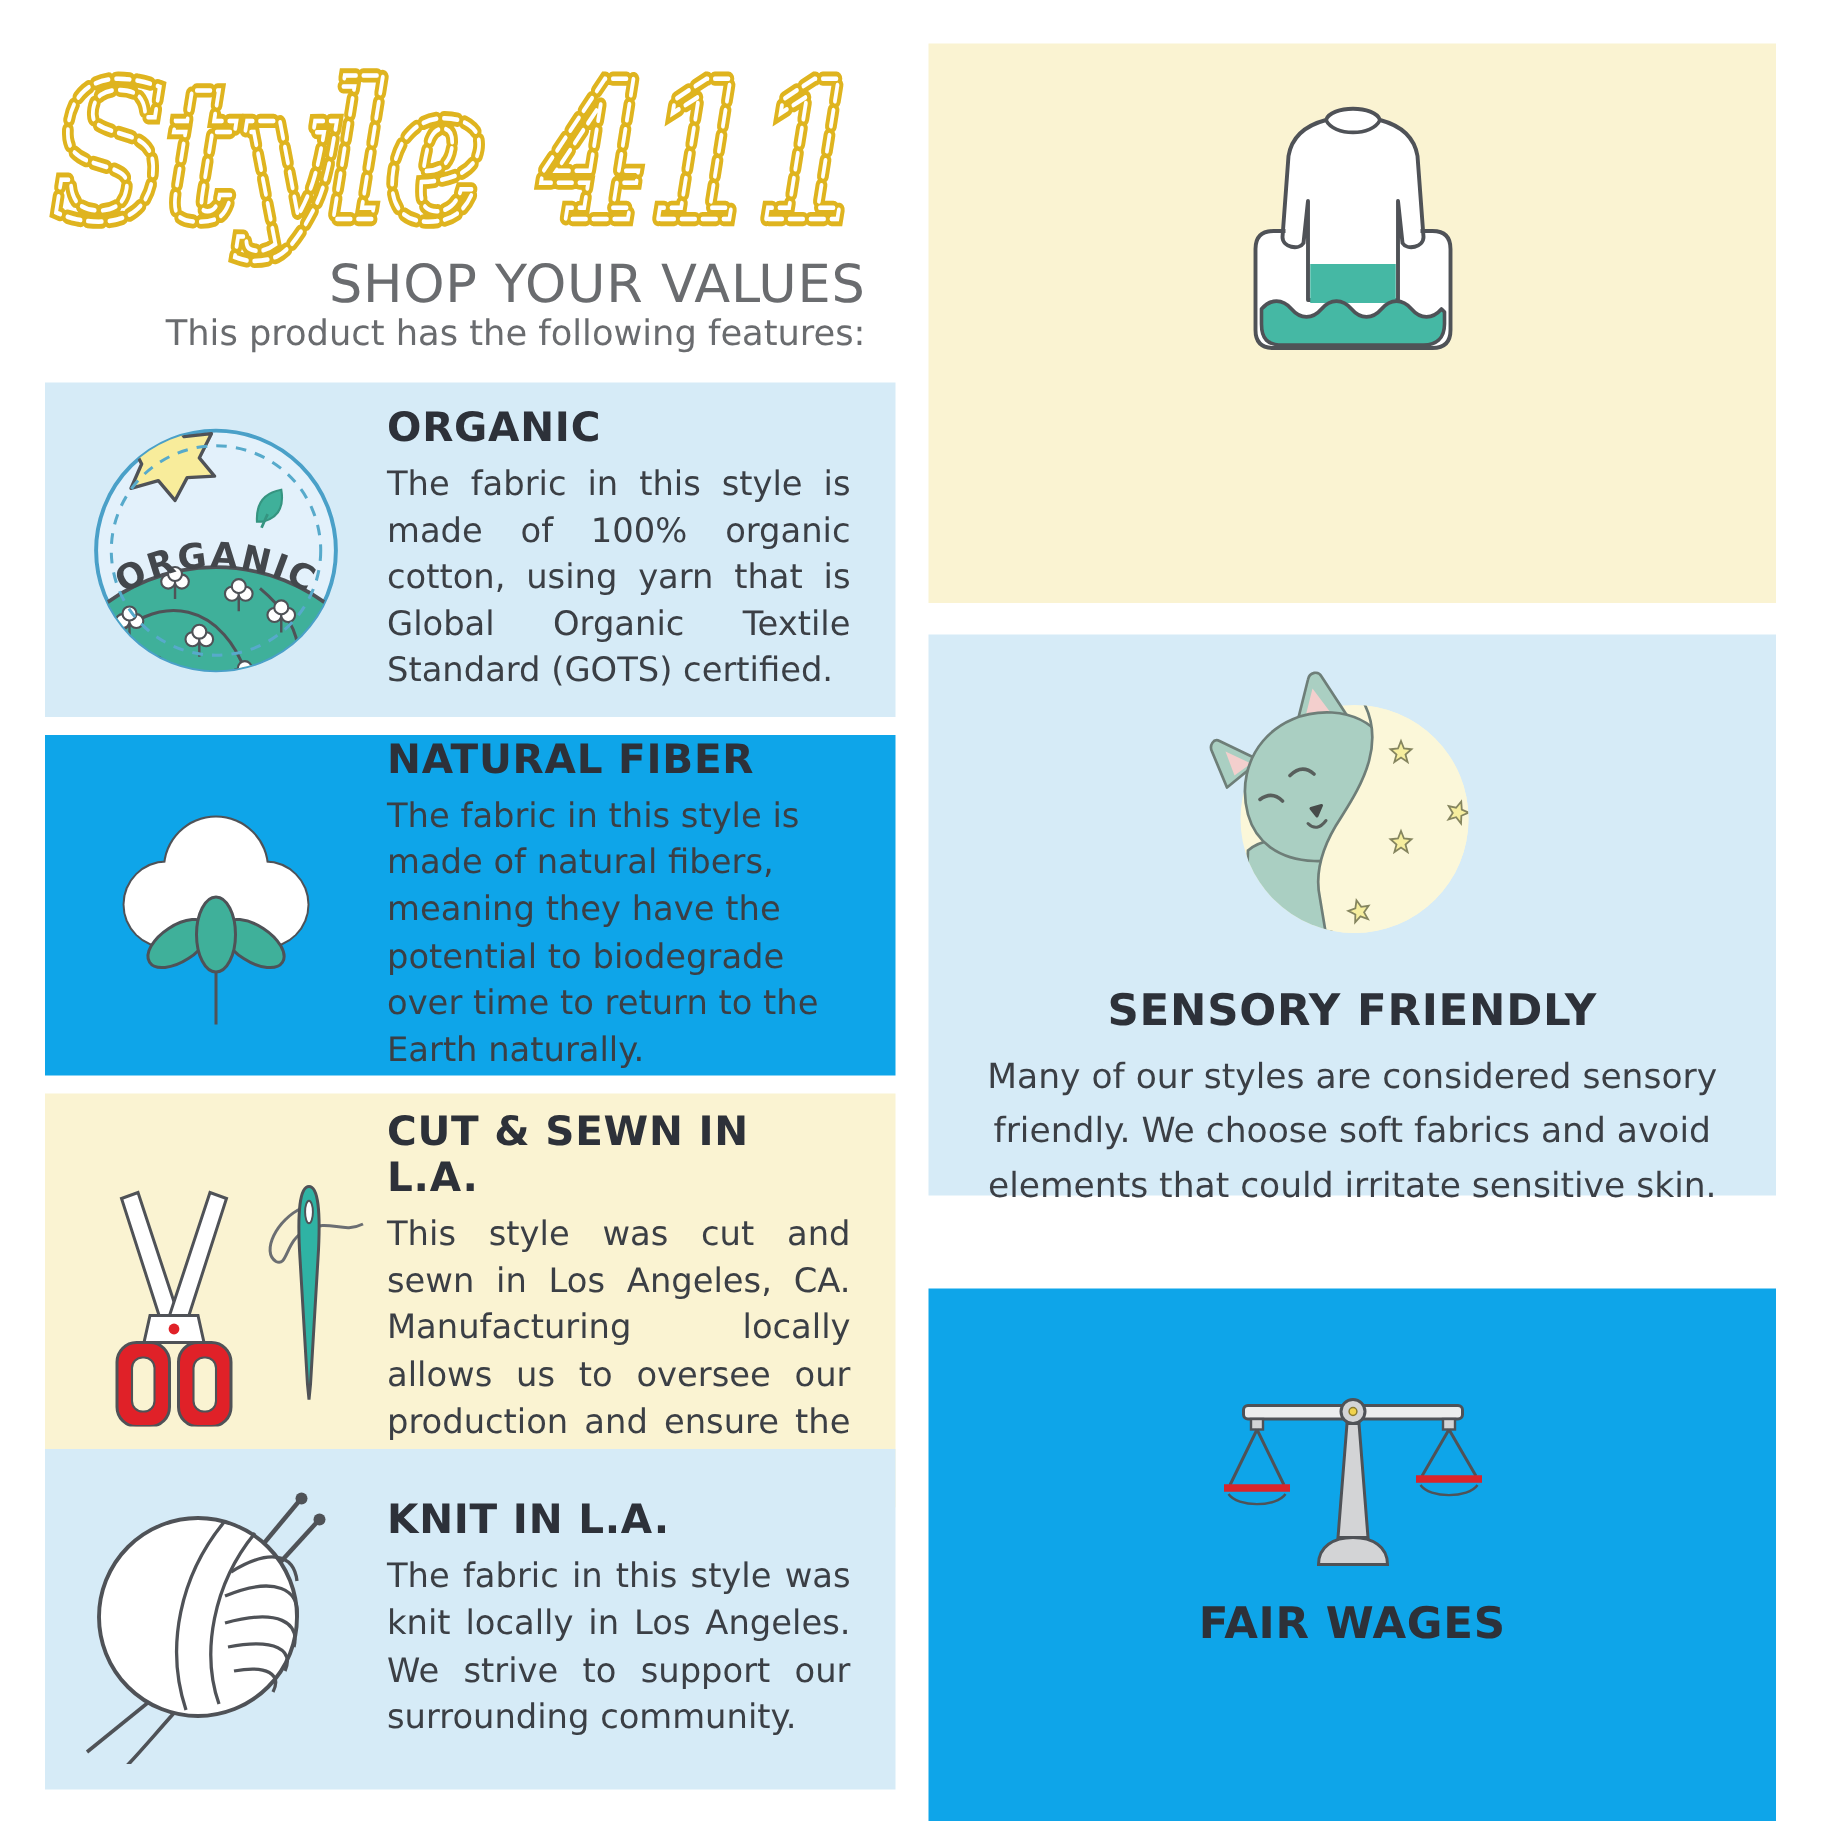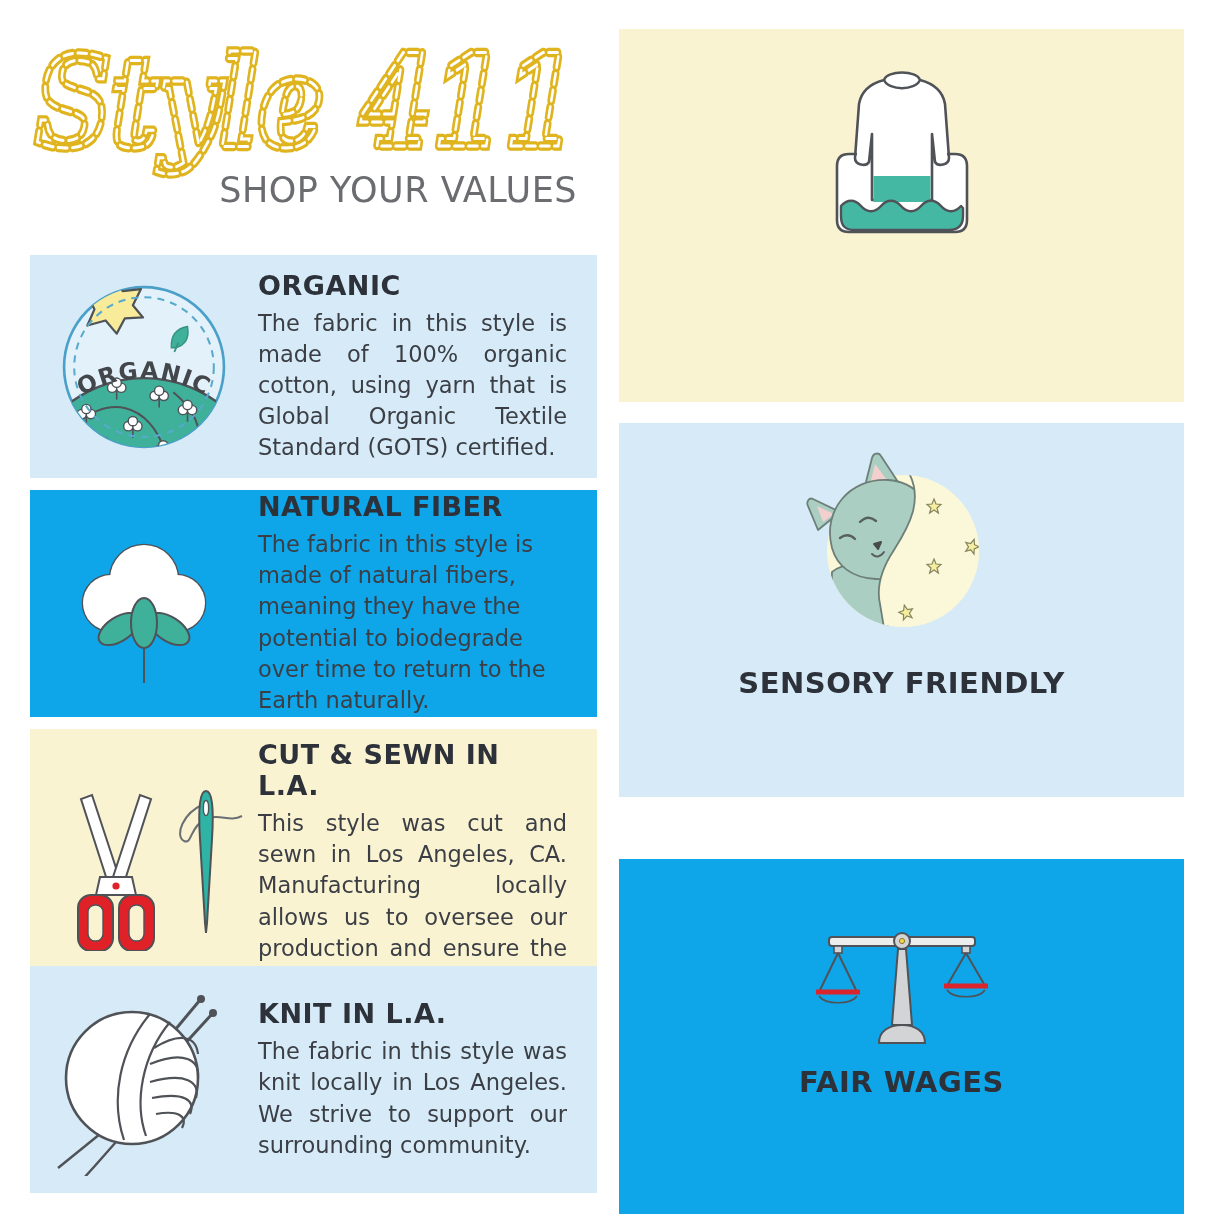--- a/index.html
+++ b/index.html
@@ -54,20 +54,21 @@
 </head>
 <body>
 
 <div class="page">
 
   <svg class="title-svg" width="562" height="162" viewBox="0 0 562 162">
     <text x="8" y="124" font-family="DejaVu Serif, serif" font-style="italic" font-weight="bold" font-size="126" textLength="540" lengthAdjust="spacingAndGlyphs" fill="none" stroke="#dfb41f" stroke-width="9.5" stroke-dasharray="11 6" stroke-linecap="round">Style 411</text>
     <text x="8" y="124" font-family="DejaVu Serif, serif" font-style="italic" font-weight="bold" font-size="126" textLength="540" lengthAdjust="spacingAndGlyphs" fill="none" stroke="#ffffff" stroke-width="3" stroke-dasharray="11 6" stroke-linecap="round">Style 411</text>
   </svg>
   <div class="header-sub">SHOP YOUR VALUES</div>
+  <div class="header-tag">This product has the following features:</div>
 
   <div class="card lcol blue hcard card-organic">
     <div class="icon-box">
       <svg width="172" height="172" viewBox="0 0 170 170">
         <defs>
           <clipPath id="orgclip">
               <circle cx="85" cy="85" r="79"></circle>
             </clipPath>
           <g id="ctree">
             <line x1="0" y1="4" x2="0" y2="13" stroke="#4f5257" stroke-width="1.6"></line>
@@ -219,20 +220,21 @@
           <path d="M102,16 C122,46 104,76 90,98 C78,116 72,134 76,152 L80,176" fill="none" stroke="#6e7e78" stroke-width="1.8"></path>
           <use href="#star" x="130" y="54" fill="#f6ee9e" stroke="#85855f" stroke-width="1.2"></use>
           <use href="#star" x="168" y="94" fill="#f6ee9e" stroke="#85855f" stroke-width="1.2" transform="rotate(18 168 94)"></use>
           <use href="#star" x="130" y="114" fill="#f6ee9e" stroke="#85855f" stroke-width="1.2"></use>
           <use href="#star" x="102" y="160" fill="#f6ee9e" stroke="#85855f" stroke-width="1.2" transform="rotate(-14 102 160)"></use>
         </g>
       </svg>
     </div>
     <div class="vtxt">
       <h2 class="card-title">SENSORY FRIENDLY</h2>
+      <p class="card-body">Many of our styles are considered sensory friendly. We choose soft fabrics and avoid elements that could irritate sensitive skin.</p>
     </div>
   </div>
 
   <div class="card rcol green vcard card-fair">
     <div class="icon-wrap">
       <svg width="190" height="160" viewBox="0 0 190 160">
         <path d="M91,56 L99,56 L105,132 L85,132 Z" fill="#d3d4d6" stroke="#4f5257" stroke-width="2"></path>
         <path d="M72,150 C72,138 82,132 95,132 C108,132 118,138 118,150 Z" fill="#d3d4d6" stroke="#4f5257" stroke-width="2"></path>
         <rect x="22" y="44" width="146" height="9" rx="3" fill="#eceded" stroke="#4f5257" stroke-width="2"></rect>
         <rect x="27" y="53" width="8" height="7" fill="#d3d4d6" stroke="#4f5257" stroke-width="1.6"></rect>

